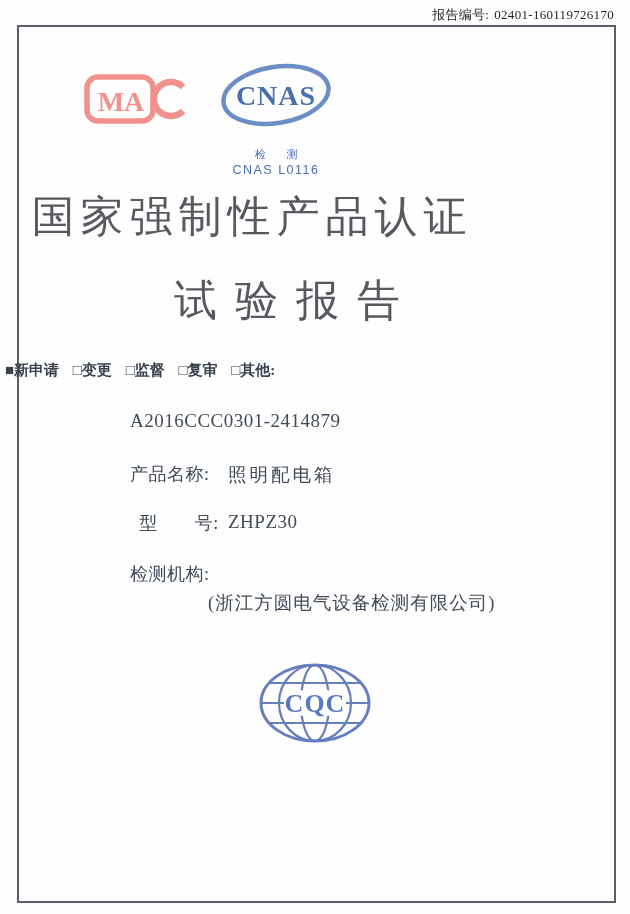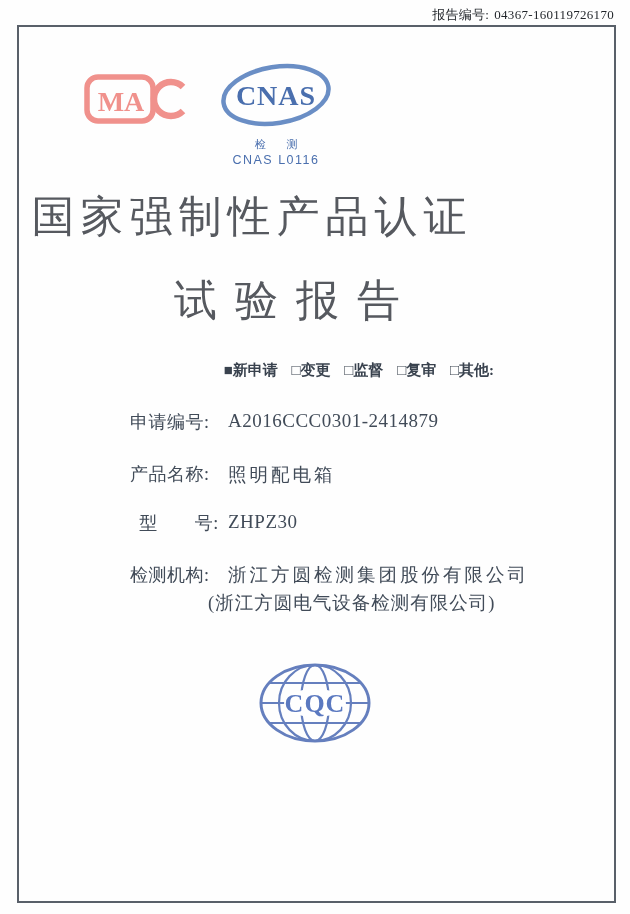--- a/index.html
+++ b/index.html
@@ -23,42 +23,42 @@
   
   .cma { position:absolute; left:84px; top:74px; width:130px; }
   .cma-number {
     margin-top:2px; margin-left:-10px;
     font-size:20px; color:#ee6b64; letter-spacing:1.5px;
     font-weight:bold;
   }
   
   .cnas { position:absolute; left:216px; top:60px; width:120px; text-align:center; }
   .cnas-sub1 {
-    margin-top:1px; font-size:11px; color:#4a6fae; letter-spacing:9px;
+    margin-top:11px; font-size:11px; color:#4a6fae; letter-spacing:9px;
     padding-left:9px;
   }
   .cnas-sub2 {
     margin-top:1px; font-size:12.5px; color:#4a6fae; letter-spacing:1.5px;
     font-family:"Liberation Sans","DejaVu Sans",sans-serif;
   }
   
   .title1 {
     position:absolute; top:188px; left:0; width:504px;
     text-align:center; font-size:43px; color:#56595f;
     letter-spacing:6px; font-weight:normal;
   }
   .title2 {
     position:absolute; top:272px; left:0; width:578px;
     text-align:center; font-size:43px; color:#56595f;
     letter-spacing:18px; padding-left:14px; font-weight:normal;
   }
   
   .declaration {
     position:absolute; top:361px; left:0; width:499px;
-    text-align:right; font-size:15px; font-weight:bold; color:#39424e;
+    text-align:left; font-size:15px; font-weight:bold; color:#39424e;
   }
   .declaration span { margin:0 5px; }
   
   .fields { position:absolute; left:130px; top:410px; width:440px; }
   .row { position:absolute; left:0; display:flex; align-items:flex-start; }
   .row1 { top:0; }
   .row2 { top:52px; }
   .row3 { top:101px;text-align:center; }
   .row4 { top:152px;align-items:flex-end; }
   .flabel {
@@ -71,21 +71,21 @@
     position:absolute; top:180px; left:78px;
     font-size:18.5px; color:#414b58; letter-spacing:1px;
   }
   
   .cqc { position:absolute; top:660px; left:0; width:630px; text-align:center; }
 </style>
 </head>
 <body>
 
 <div class="report-no">
-  <span>报告编号:</span><span class="val">04367-160119726170</span>
+  <span>报告编号:</span><span class="val">02401-160119726170</span>
 </div>
 
 <div class="frame"></div>
 
 <div class="cma">
   <svg width="104" height="50" viewBox="0 0 104 50">
     <rect x="3" y="3" width="66" height="44" rx="11" fill="none" stroke="#f0918c" stroke-width="5.5"></rect>
     <text x="37" y="37" font-size="28" font-weight="bold" text-anchor="middle" font-family="Liberation Serif, serif" fill="#f0918c">MA</text>
     <path d="M 99 13 A 17 17 0 1 0 99 37" fill="none" stroke="#f0918c" stroke-width="6.5"></path>
   </svg>
@@ -106,34 +106,32 @@
 <div class="declaration">
   <span>■新申请</span>
   <span>□变更</span>
   <span>□监督</span>
   <span>□复审</span>
   <span>□其他:</span>
 </div>
 
 <div class="fields">
   <div class="row row1">
-    <div class="flabel">申请编号:</div>
     <div class="fvalue">A2016CCC0301-2414879</div>
   </div>
   <div class="row row2">
     <div class="flabel">产品名称:</div>
     <div class="fvalue cjk">照明配电箱</div>
   </div>
   <div class="row row3">
     <div class="flabel">型　　号:</div>
     <div class="fvalue">ZHPZ30</div>
   </div>
   <div class="row row4">
     <div class="flabel">检测机构:</div>
-    <div class="fvalue cjk">浙江方圆检测集团股份有限公司</div>
   </div>
   <div class="fvalue2">(浙江方圆电气设备检测有限公司)</div>
 </div>
 
 <div class="cqc">
   <svg width="118" height="86" viewBox="0 0 118 86">
     <ellipse cx="59" cy="43" rx="54" ry="38" fill="none" stroke="#657fbe" stroke-width="3"></ellipse>
     <ellipse cx="59" cy="43" rx="36" ry="38" fill="none" stroke="#657fbe" stroke-width="2.2"></ellipse>
     <ellipse cx="59" cy="43" rx="14" ry="38" fill="none" stroke="#657fbe" stroke-width="2.2"></ellipse>
     <line x1="13" y1="23" x2="105" y2="23" stroke="#657fbe" stroke-width="2.2"></line>

